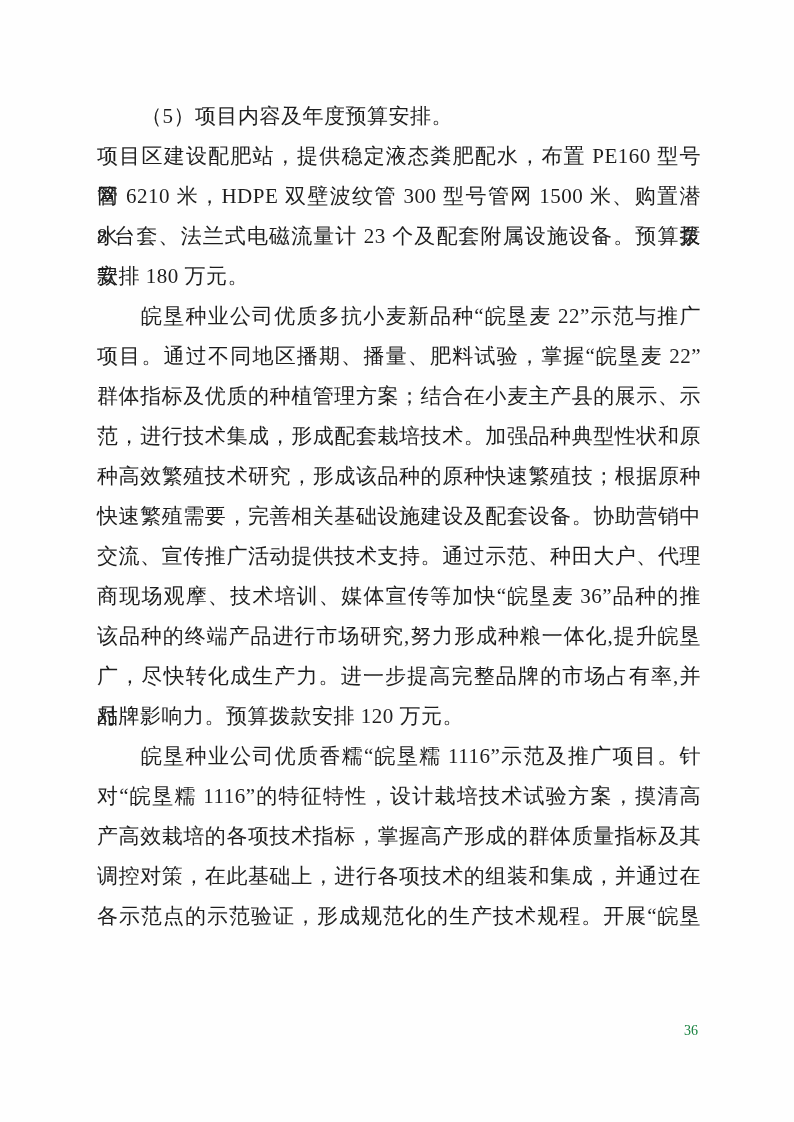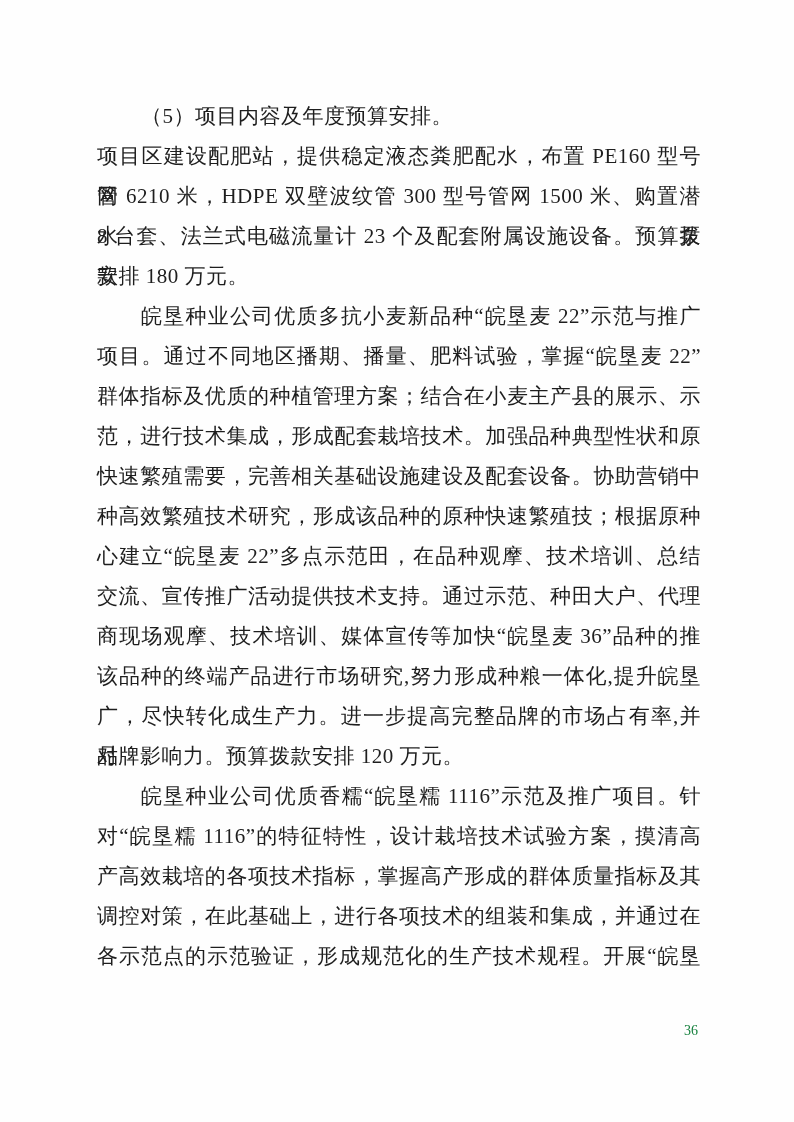--- a/index.html
+++ b/index.html
@@ -53,23 +53,22 @@
   <div class="text-block">
       <div class="line indent para-end">（5）项目内容及年度预算安排。</div>
       <div class="line">项目区建设配肥站，提供稳定液态粪肥配水，布置 PE160 型号管</div>
       <div class="line">网 6210 米，HDPE 双壁波纹管 300 型号管网 1500 米、购置潜水泵</div>
       <div class="line">8 台套、法兰式电磁流量计 23 个及配套附属设施设备。预算拨款</div>
       <div class="line para-end">安排 180 万元。</div>
       <div class="line indent">皖垦种业公司优质多抗小麦新品种“皖垦麦 22”示范与推广</div>
       <div class="line">项目。通过不同地区播期、播量、肥料试验，掌握“皖垦麦 22”</div>
       <div class="line">群体指标及优质的种植管理方案；结合在小麦主产县的展示、示</div>
       <div class="line">范，进行技术集成，形成配套栽培技术。加强品种典型性状和原</div>
+      <div class="line">种高效繁殖技术研究，形成该品种的原种快速繁殖技；根据原种</div>
       <div class="line">快速繁殖需要，完善相关基础设施建设及配套设备。协助营销中</div>
-      <div class="line">种高效繁殖技术研究，形成该品种的原种快速繁殖技；根据原种</div>
-      <div class="line">心建立“皖垦麦 22”多点示范田，在品种观摩、技术培训、总结</div>
       <div class="line">交流、宣传推广活动提供技术支持。通过示范、种田大户、代理</div>
       <div class="line">商现场观摩、技术培训、媒体宣传等加快“皖垦麦 36”品种的推</div>
       <div class="line">该品种的终端产品进行市场研究,努力形成种粮一体化,提升皖垦</div>
       <div class="line">广，尽快转化成生产力。进一步提高完整品牌的市场占有率,并对</div>
       <div class="line para-end">品牌影响力。预算拨款安排 120 万元。</div>
       <div class="line indent">皖垦种业公司优质香糯“皖垦糯 1116”示范及推广项目。针</div>
       <div class="line">对“皖垦糯 1116”的特征特性，设计栽培技术试验方案，摸清高</div>
       <div class="line">产高效栽培的各项技术指标，掌握高产形成的群体质量指标及其</div>
       <div class="line">调控对策，在此基础上，进行各项技术的组装和集成，并通过在</div>
       <div class="line">各示范点的示范验证，形成规范化的生产技术规程。开展“皖垦</div>

